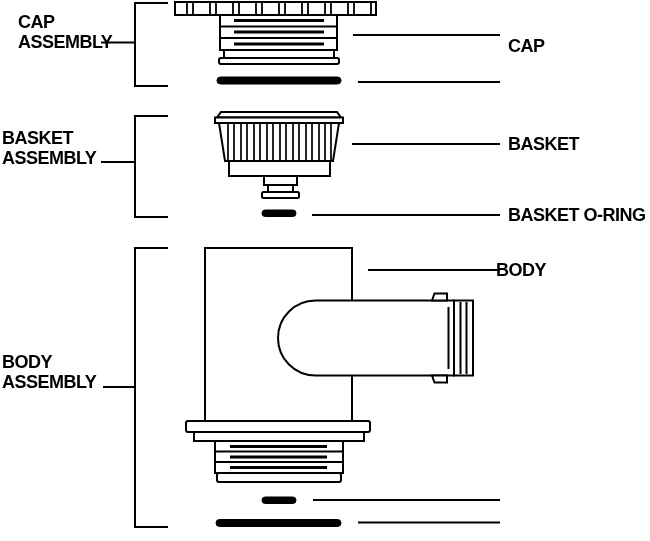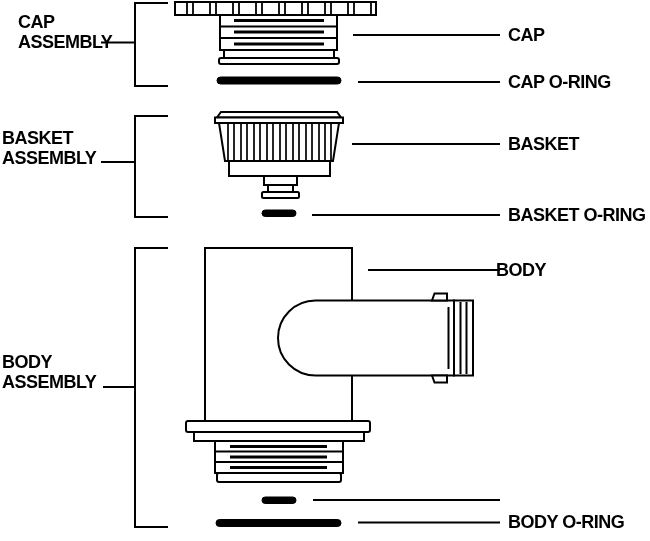--- a/index.html
+++ b/index.html
@@ -78,20 +78,18 @@
       </g>
       <rect x="262" y="497" width="34" height="6.5" rx="3.2" fill="#000000" stroke="#000000" stroke-width="1"></rect>
       <rect x="216" y="519.5" width="125" height="7" rx="3.5" fill="#000000" stroke="#000000" stroke-width="1"></rect>
     </g>
   </svg>
 
   <div class="lbl multi" style="left:18px;top:12px">CAP ASSEMBLY</div>
   <div class="lbl multi" style="left:2px;top:352px">BODY ASSEMBLY</div>
   <div class="lbl multi" style="left:2px;top:128px">BASKET ASSEMBLY</div>
 
-  <div class="lbl" style="left:508px;top:25px">CAP</div>
-  <div class="lbl" style="left:508px;top:72px">CAP O-RING</div>
+  <div class="lbl" style="left:508px;top:36px">CAP</div>
   <div class="lbl" style="left:508px;top:205px">BASKET O-RING</div>
   <div class="lbl" style="left:508px;top:134px">BASKET</div>
   <div class="lbl" style="left:496px;top:260px">BODY</div>
-  <div class="lbl" style="left:508px;top:512px">BODY O-RING</div>
 
 </div>
 
 </body></html>

